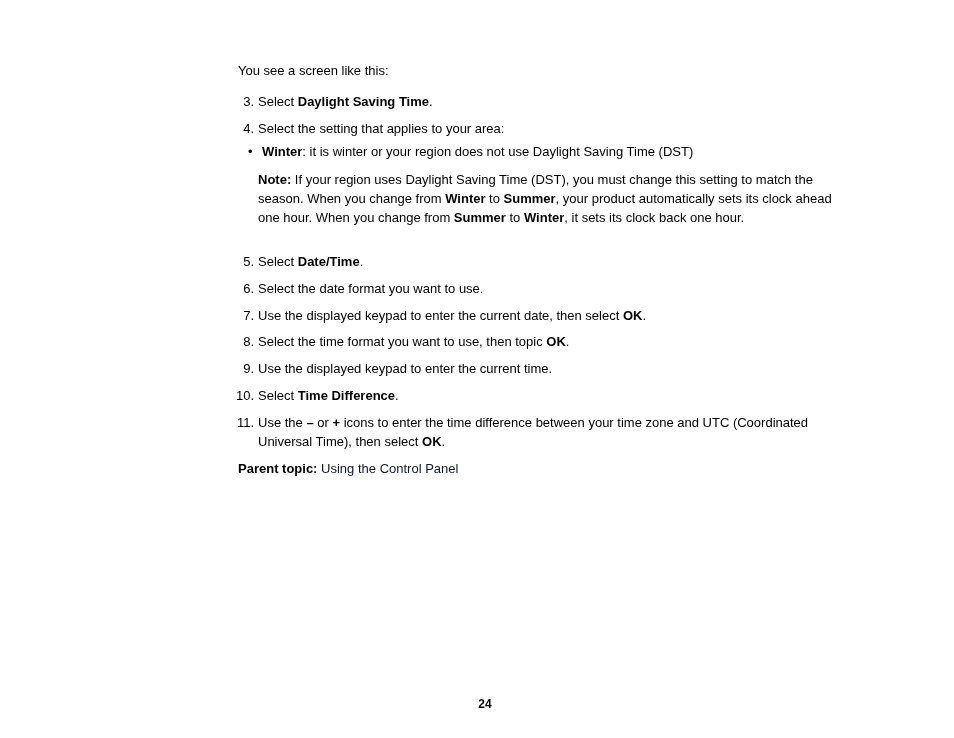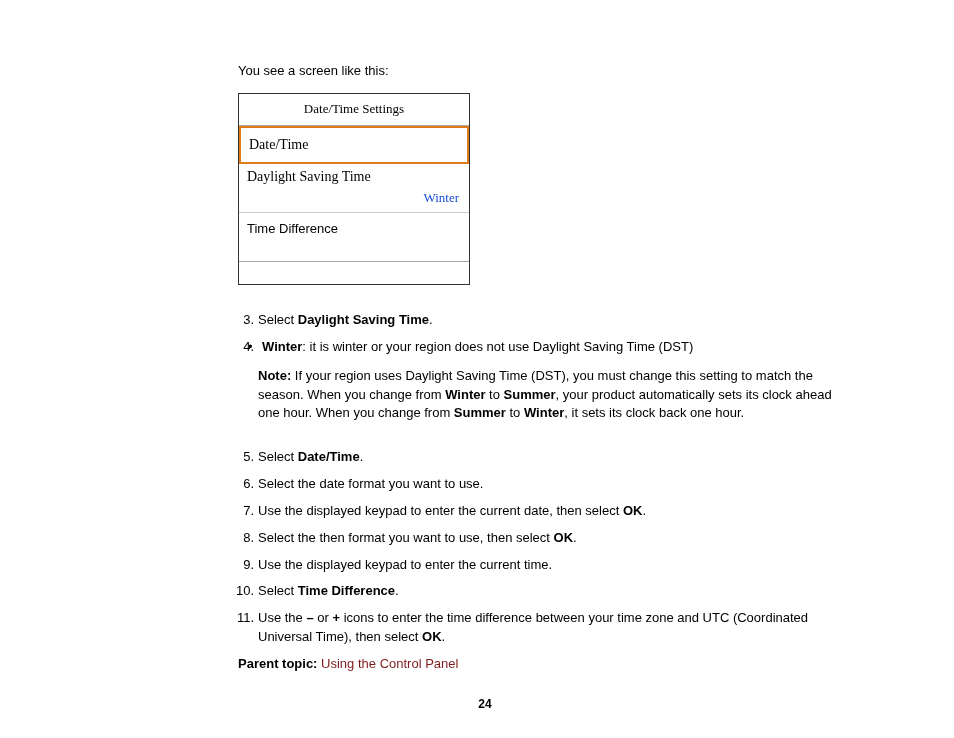--- a/index.html
+++ b/index.html
@@ -17,54 +17,45 @@
   .device-foot{height:22px;border-top:1px solid #aaa;}
   
   ol.steps{list-style:none;margin:0;padding:0;counter-reset:step 2;}
   ol.steps>li{counter-increment:step;margin:0 0 8px 20px;position:relative;padding-left:0;}
   ol.steps>li::before{content:counter(step) ".";position:absolute;left:-28px;width:24px;text-align:right;}
   ul.bullets{list-style:none;margin:4px 0 10px 0;padding:0;}
   ul.bullets>li{margin:0 0 6px 4px;position:relative;}
   ul.bullets>li::before{content:"•";position:absolute;left:-14px;}
   .note{margin:6px 0 25px 0;}
   .parent{margin-top:6px;}
-  .link{color:#7f1d1d;}
+  .link{color:#0f172a;}
   .pnum{position:absolute;left:0;width:954px;top:696px;text-align:center;font-size:12px;font-weight:bold;padding-left:8px;}
   b{font-weight:bold;}
 </style>
 </head>
 <body>
 
 <div class="page">
   <div class="content">
     <p class="intro">You see a screen like this:</p>
 
-    <div class="device">
-      <div class="device-title">Date/Time Settings</div>
-      <div class="row row-sel">Date/Time</div>
-      <div class="row">
-        <div class="row-plain">Daylight Saving Time</div>
-        <div class="row-val">Winter</div>
-      </div>
-      <div class="row-last">Time Difference</div>
-      <div class="device-foot"></div>
-    </div>
 
     <ol class="steps">
       <li><span>Select </span><b>Daylight Saving Time</b><span>.</span></li>
       <li>
+        <span>Select the setting that applies to your area:</span>
         <ul class="bullets">
           <li><b>Winter</b><span>: it is winter or your region does not use Daylight Saving Time (DST)</span></li>
         </ul>
         <p class="note"><b>Note:</b><span> If your region uses Daylight Saving Time (DST), you must change this setting to match the season. When you change from </span><b>Winter</b><span> to </span><b>Summer</b><span>, your product automatically sets its clock ahead one hour. When you change from </span><b>Summer</b><span> to </span><b>Winter</b><span>, it sets its clock back one hour.</span></p>
       </li>
       <li><span>Select </span><b>Date/Time</b><span>.</span></li>
       <li>Select the date format you want to use.</li>
       <li><span>Use the displayed keypad to enter the current date, then select </span><b>OK</b><span>.</span></li>
-      <li><span>Select the then format you want to use, then select </span><b>OK</b><span>.</span></li>
+      <li><span>Select the time format you want to use, then topic </span><b>OK</b><span>.</span></li>
       <li>Use the displayed keypad to enter the current time.</li>
       <li><span>Select </span><b>Time Difference</b><span>.</span></li>
       <li><span>Use the </span><b>–</b><span> or </span><b>+</b><span> icons to enter the time difference between your time zone and UTC (Coordinated Universal Time), then select </span><b>OK</b><span>.</span></li>
     </ol>
 
     <p class="parent">
       <b>Parent topic:</b><span> </span><span class="link">Using the Control Panel</span>
     </p>
   </div>
   <div class="pnum">24</div>

